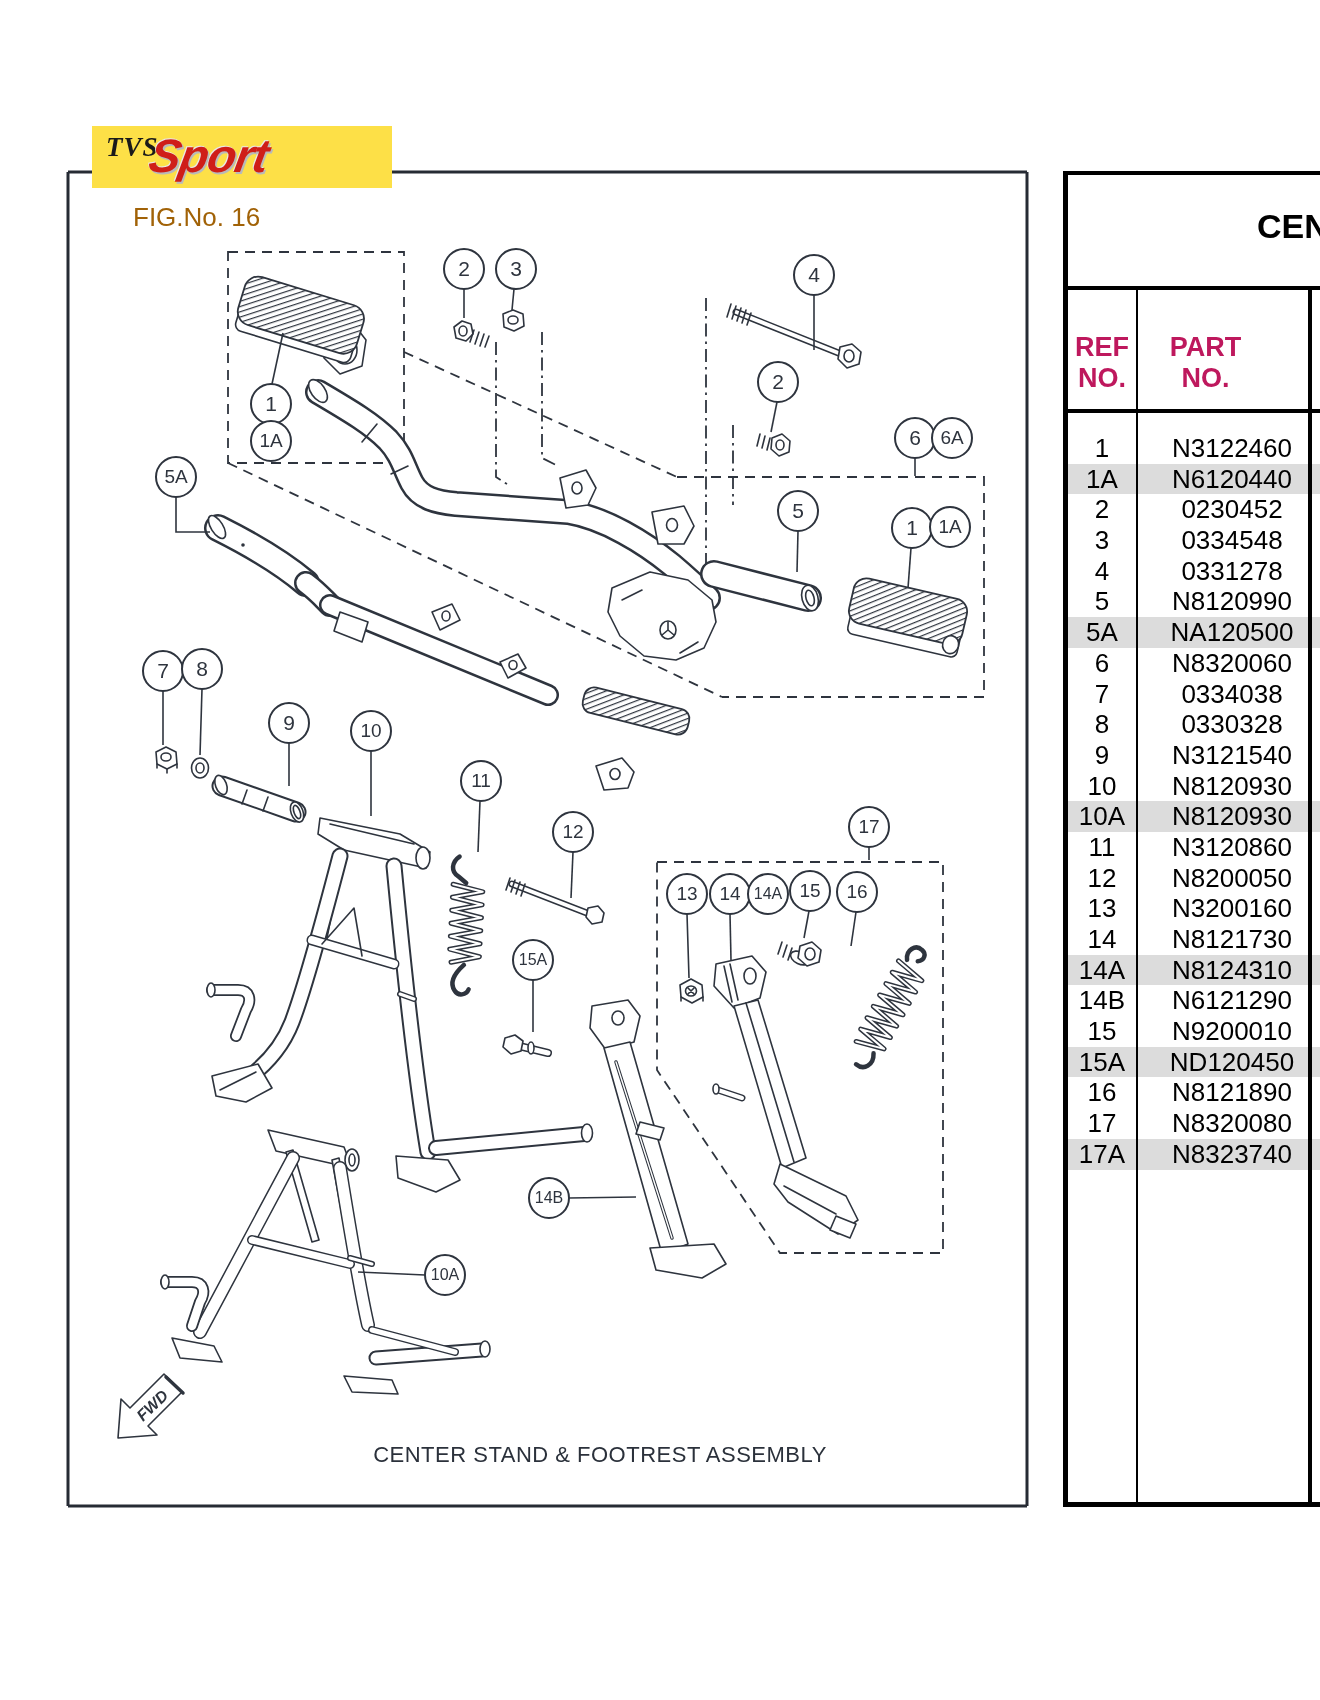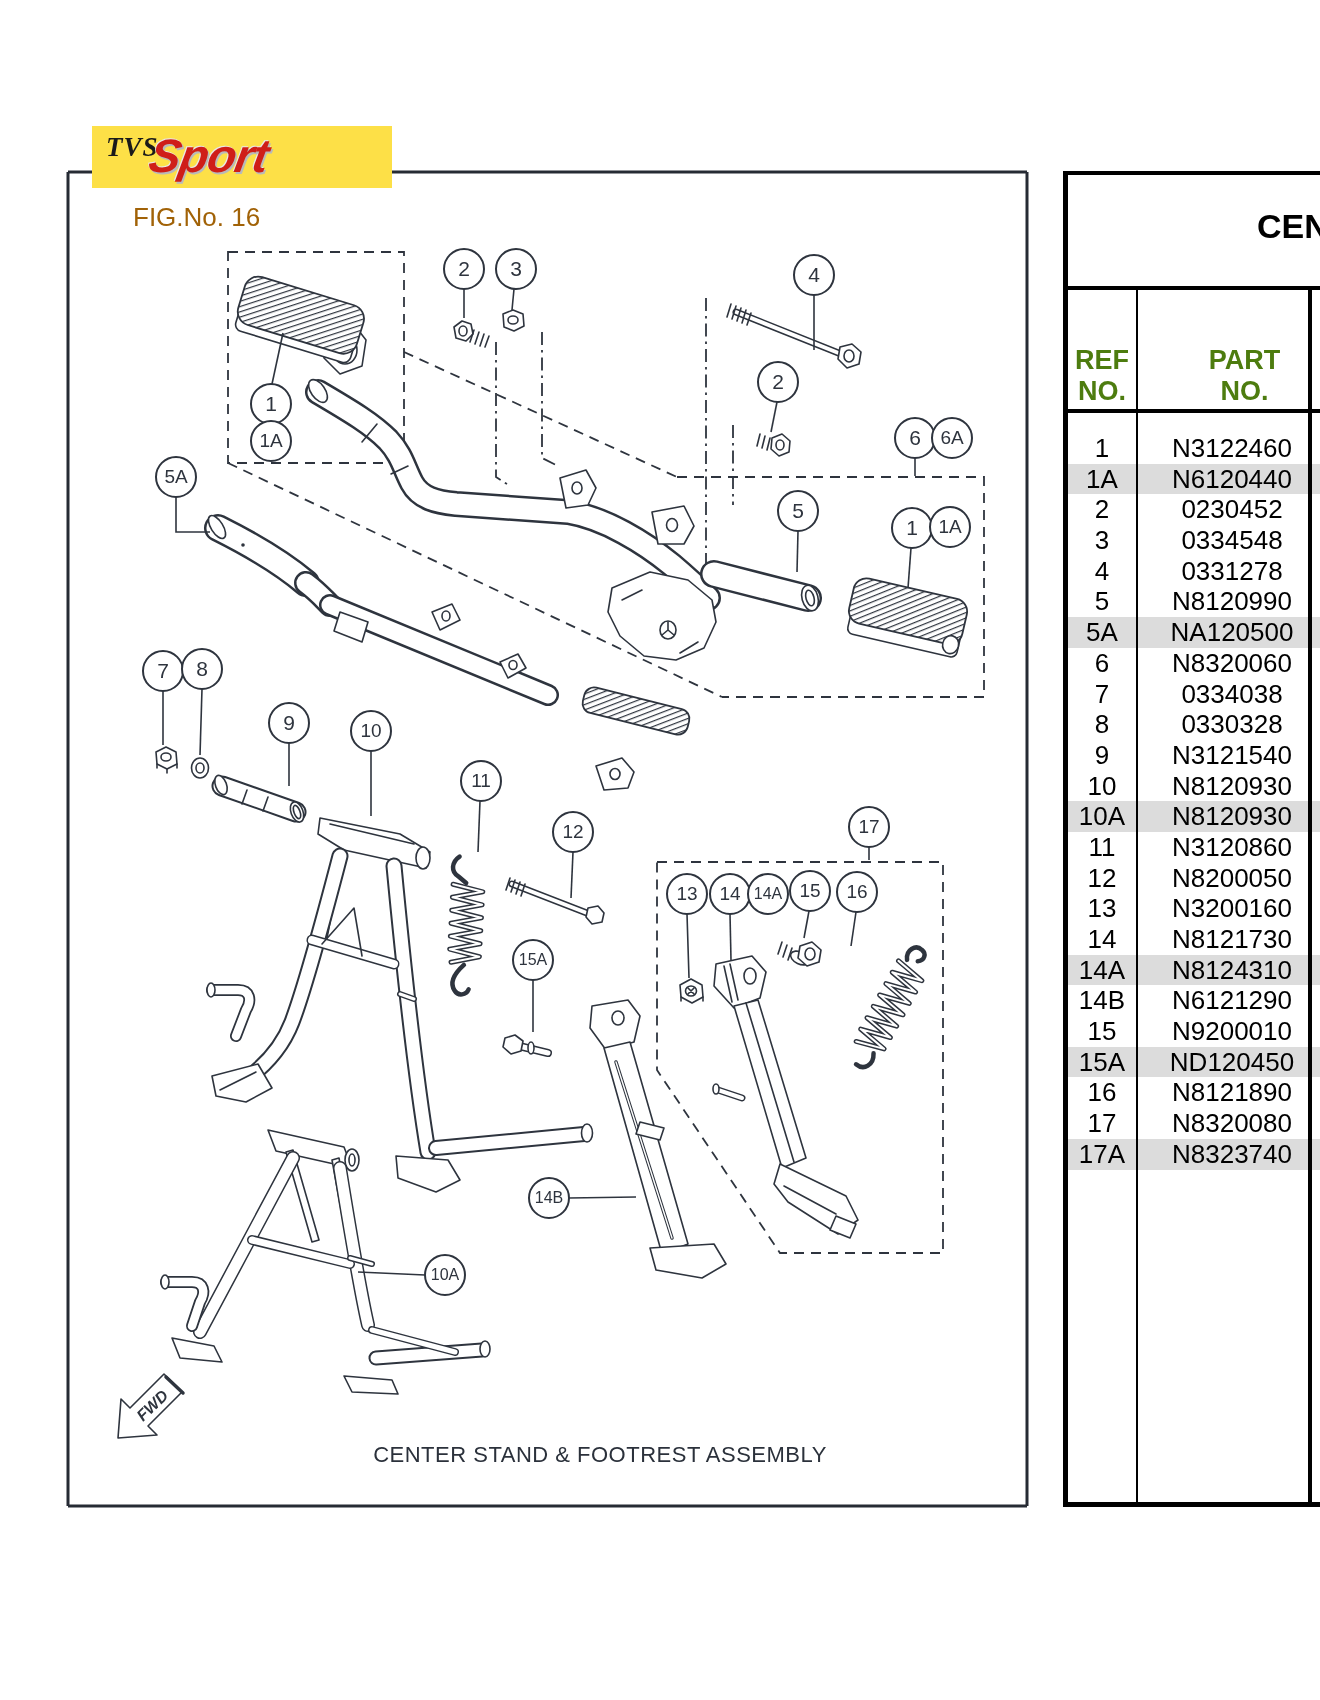--- a/index.html
+++ b/index.html
@@ -31,21 +31,21 @@
   #figlabel{position:absolute;left:133px;top:202px;font-size:26px;color:#a16207;z-index:4;}
   #drawtitle{position:absolute;left:230px;top:1442px;width:740px;text-align:center;
              font-size:22px;color:#2b313b;letter-spacing:.5px;z-index:4;}
   
   #ptable{position:absolute;left:1063px;top:171px;width:257px;height:1336px;z-index:4;}
   #ptable .vline, #ptable .hline{position:absolute;background:#000;}
   .t-title{position:absolute;left:5px;top:0;right:0;height:115px;overflow:hidden;}
   .t-title span{position:absolute;left:189px;top:36px;font-size:34px;font-weight:bold;color:#000;
                 white-space:nowrap;}
   .hcell{position:absolute;top:119px;height:119px;text-align:center;font-weight:bold;
-         font-size:27px;color:#4d7c0f;padding-top:13px;}
+         font-size:27px;color:#be185d;padding-top:0;}
   .hcell div{margin-top:0;line-height:31px;}
   .hcell .pushdown{height:42px;}
   #rows{position:absolute;left:5px;top:242px;right:0;padding-top:20px;}
   .trow{position:relative;height:30.7px;line-height:30.7px;font-size:26px;color:#000;}
   .trow.shaded{background:#dcdcdc;}
   .c-ref{position:absolute;left:0;width:68px;text-align:center;}
   .c-part{position:absolute;left:78px;width:172px;text-align:center;}
 </style>
 </head>
 <body>
@@ -466,21 +466,21 @@
   <div class="t-title">
     <span>CEN</span>
   </div>
   <div class="hline" style="left:0;top:115px;right:0;height:4px;"></div>
 
   <div class="hcell" style="left:5px;width:68px;">
     <div class="pushdown"></div>
     <div>REF</div>
     <div>NO.</div>
   </div>
-  <div class="hcell" style="left:75px;width:135px;margin-left:39px;">
+  <div class="hcell" style="left:75px;width:135px;">
     <div class="pushdown"></div>
     <div>PART</div>
     <div>NO.</div>
   </div>
   <div class="hline" style="left:0;top:238px;right:0;height:4px;"></div>
 
   <div id="rows">
         <div class="trow">
           <div class="c-ref">1</div>
           <div class="c-part">N3122460</div>

